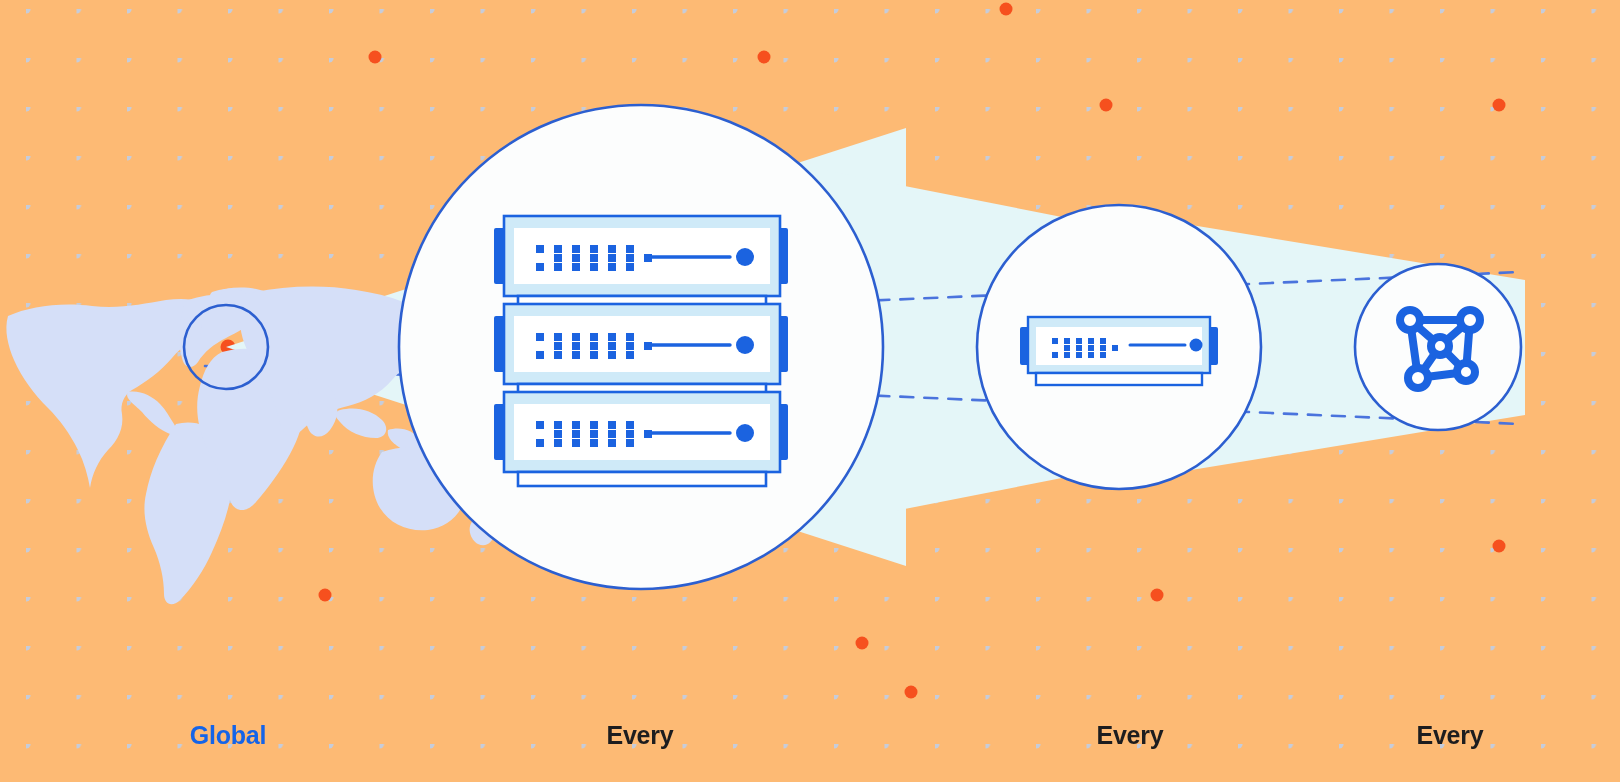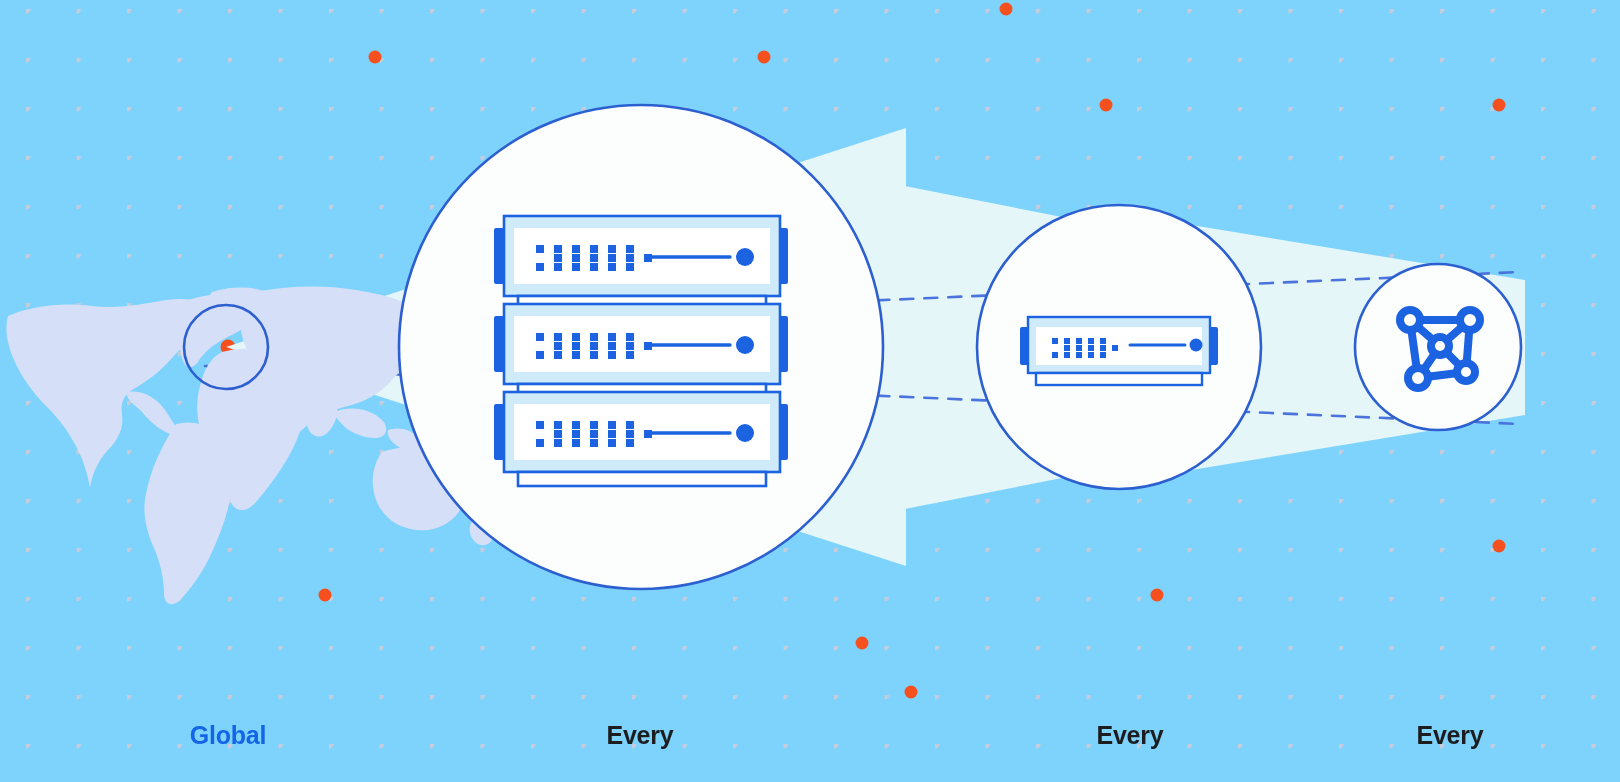--- a/index.html
+++ b/index.html
@@ -3,21 +3,21 @@
 <meta charset="utf-8">
 <title>Global Network Scale Diagram</title>
 <style>
   html,body{margin:0;padding:0;}
   body{
     width:1620px;height:782px;
     background:#ffffff;
     font-family:"Liberation Sans", sans-serif;
     overflow:hidden;
   }
-  #stage{position:relative;width:1620px;height:782px;overflow:hidden;background:#7dd3fc;}
+  #stage{position:relative;width:1620px;height:782px;overflow:hidden;background:#fdba74;}
   #scene{position:absolute;inset:0;width:1620px;height:782px;}
   .label{
     position:absolute;
     text-align:center;
     font-size:25px;
     line-height:1.08;
     font-weight:700;
     color:#1d1d1f;
     letter-spacing:-0.2px;
     white-space:pre;

